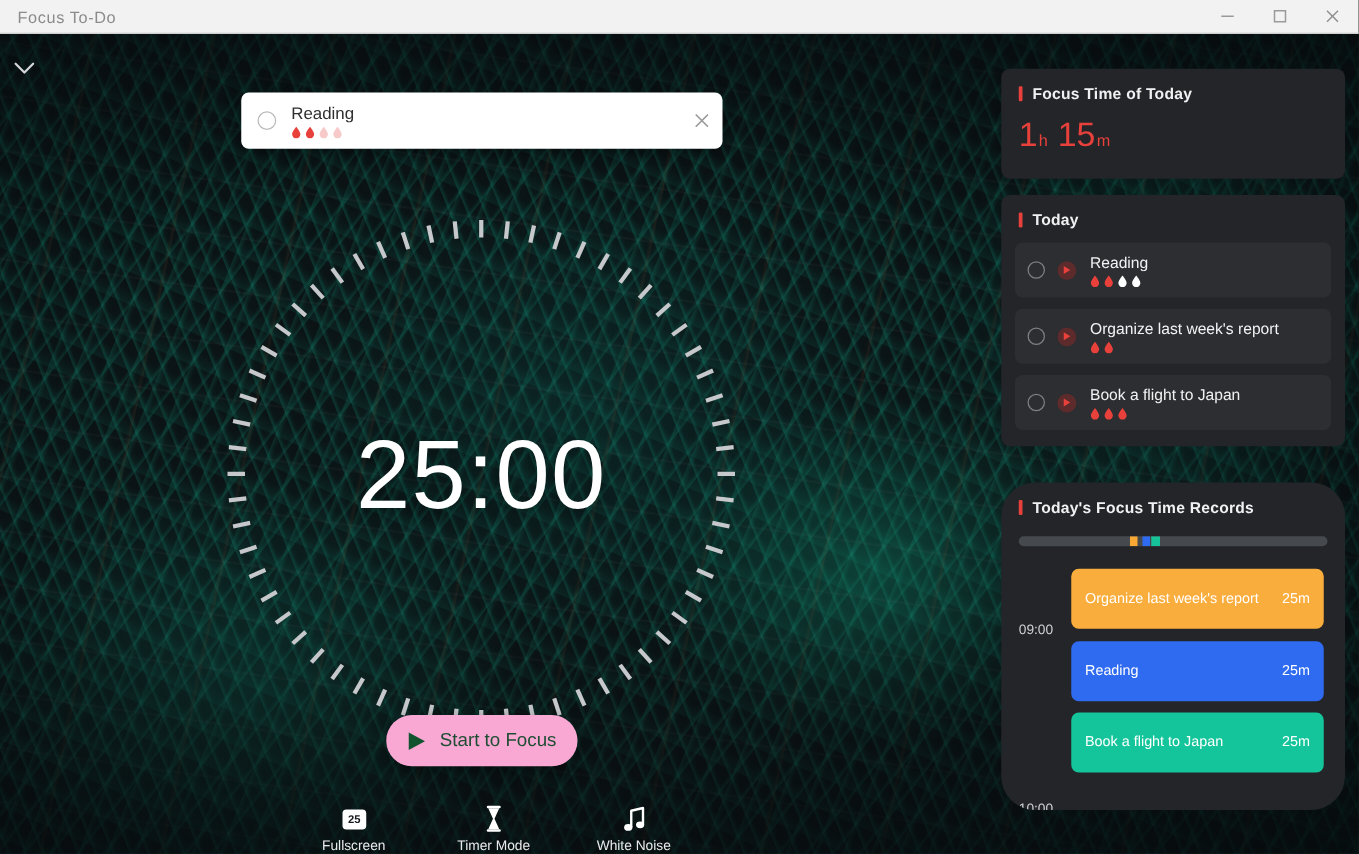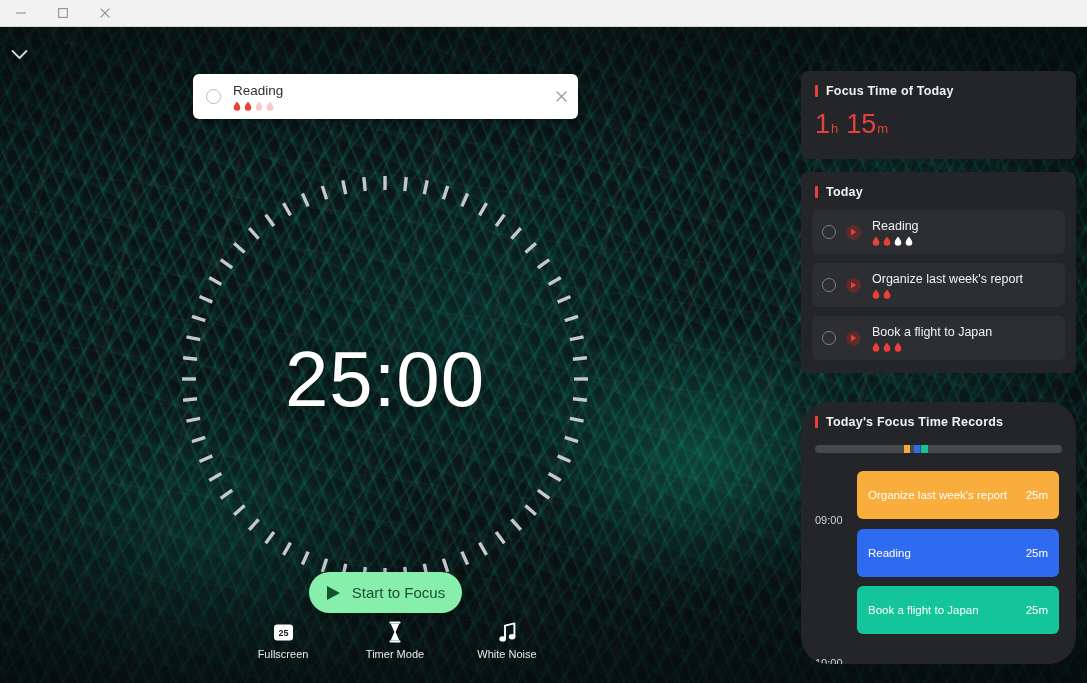--- a/index.html
+++ b/index.html
@@ -134,47 +134,47 @@
     font-size: 78px; font-weight: 300; color: #ffffff;
     letter-spacing: 1px;
     text-shadow: 0 2px 12px rgba(0,0,0,.45);
     z-index: 9;
   }
 
   
   .start-btn {
     position: absolute; left: 309px; top: 545px;
     width: 153px; height: 41px;
-    background: #86efac; border-radius: 21px;
+    background: #f9a8d4; border-radius: 21px;
     display: flex; align-items: center; justify-content: center; gap: 11px;
     box-shadow: 0 3px 12px rgba(0,0,0,.38);
     cursor: pointer; z-index: 12;
   }
   .start-btn .sb-label { font-size: 15px; color: #1f4d33; }
 
   
   .bottom-bar {
     position: absolute; left: 0; bottom: 0;
     width: 790px; height: 62px;
-    display: flex; align-items: flex-start; justify-content: center; gap: 50px;
+    display: flex; align-items: flex-end; justify-content: center; gap: 50px;
     z-index: 12;
   }
   .bb-item {
     display: flex; flex-direction: column; align-items: center; gap: 5px;
     min-width: 62px; cursor: pointer;
   }
   .bb-icon { height: 22px; display: flex; align-items: flex-end; justify-content: center; }
   .bb-label { font-size: 11px; color: #e9eaec; white-space: nowrap; }
 
   
   .sidebar {
     position: absolute; right: 0; top: 0;
     width: 297px; height: 656px;
     z-index: 20;
-    padding: 44px 11px 0 11px;
+    padding: 28px 11px 0 11px;
   }
   .panel { background: #232528; border-radius: 7px; }
 
   .panel-head {
     display: flex; align-items: center; gap: 8px;
     padding: 13px 0 0 14px;
   }
   .panel-bar { width: 3px; height: 12px; background: #e8413c; border-radius: 1px; flex: none; }
   .panel-title { font-size: 12.5px; color: #f0f1f2; font-weight: bold; letter-spacing: .2px; }
 
@@ -232,20 +232,21 @@
     white-space: nowrap; overflow: hidden; text-overflow: ellipsis;
   }
   .rb-dur { font-size: 11.5px; margin-left: 4px; flex: none; }
 </style>
 </head>
 <body>
 
 <div id="app">
 
   <div class="titlebar">
+    <div class="titlebar-title">Focus To-Do</div>
     <div class="win-btns">
       <div class="win-btn">
         <svg width="12" height="12" viewBox="0 0 12 12">
           <line x1="1" y1="6" x2="11" y2="6" stroke="#9a9a9a" stroke-width="1.2"></line>
         </svg>
       </div>
       <div class="win-btn">
         <svg width="12" height="12" viewBox="0 0 12 12">
           <rect x="1.6" y="1.6" width="8.8" height="8.8" fill="none" stroke="#9a9a9a" stroke-width="1.2"></rect>
         </svg>

